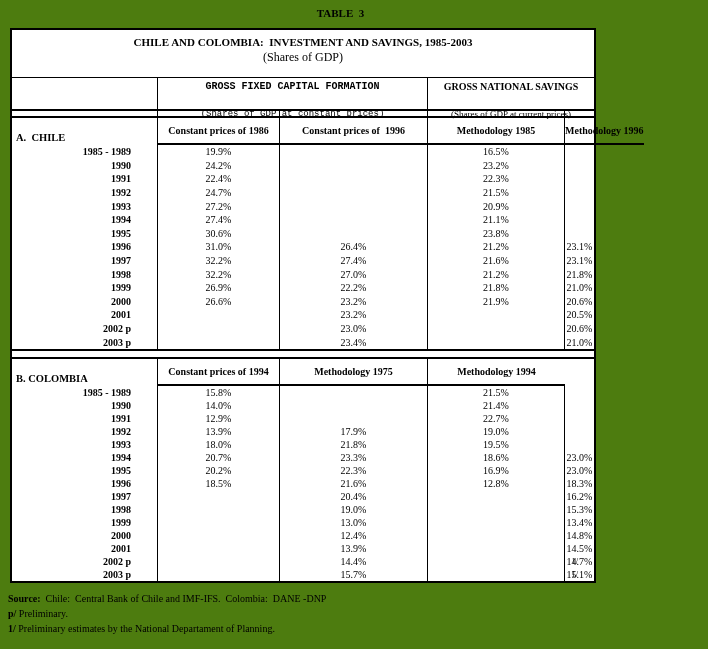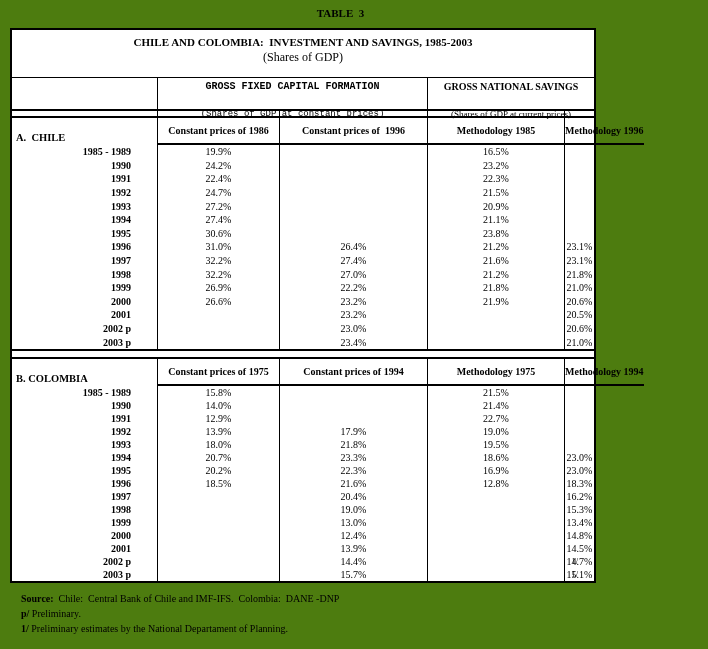--- a/index.html
+++ b/index.html
@@ -63,21 +63,21 @@
     border-right:1.5px solid #000;
   }
   .val-cell { justify-content:center; font-size:10px; position:relative; }
   .val-cell.bR { border-right:1.5px solid #000; }
   .note { position:absolute; right:16px; top:50%; transform:translateY(-50%); font-size:8.5px; }
 
   
   .divider { height:10px; border-top:2px solid #000; border-bottom:2px solid #000; box-sizing:border-box; }
 
   
-  .footer { position:absolute; left:21px; top:591px; font-size:10px; line-height:15px; }
+  .footer { position:absolute; left:8px; top:591px; font-size:10px; line-height:15px; }
   .fline { white-space:pre; }
   .fline b { font-weight:bold; }
 </style>
 </head>
 <body>
 
 <div class="page">
 
   <div class="page-title">TABLE  3</div>
 
@@ -341,21 +341,20 @@
           <div class="val-cell">
             <span>21.0%</span>
           </div>
         </div>
       </div>
 
     <div class="divider"></div>
 
     <div class="shead grid5">
       <div class="cell label-cell">B. COLOMBIA</div>
-      <div class="cell col-head bR">Constant prices of 1975</div>
       <div class="cell col-head bR">Constant prices of 1994</div>
       <div class="cell col-head bR">Methodology 1975</div>
       <div class="cell col-head">Methodology 1994</div>
     </div>
 
     <div class="tbody colombia-body">
         <div class="trow grid5">
           <div class="year-cell">1985 - 1989</div>
           <div class="val-cell bR">
             <span>15.8%</span>

